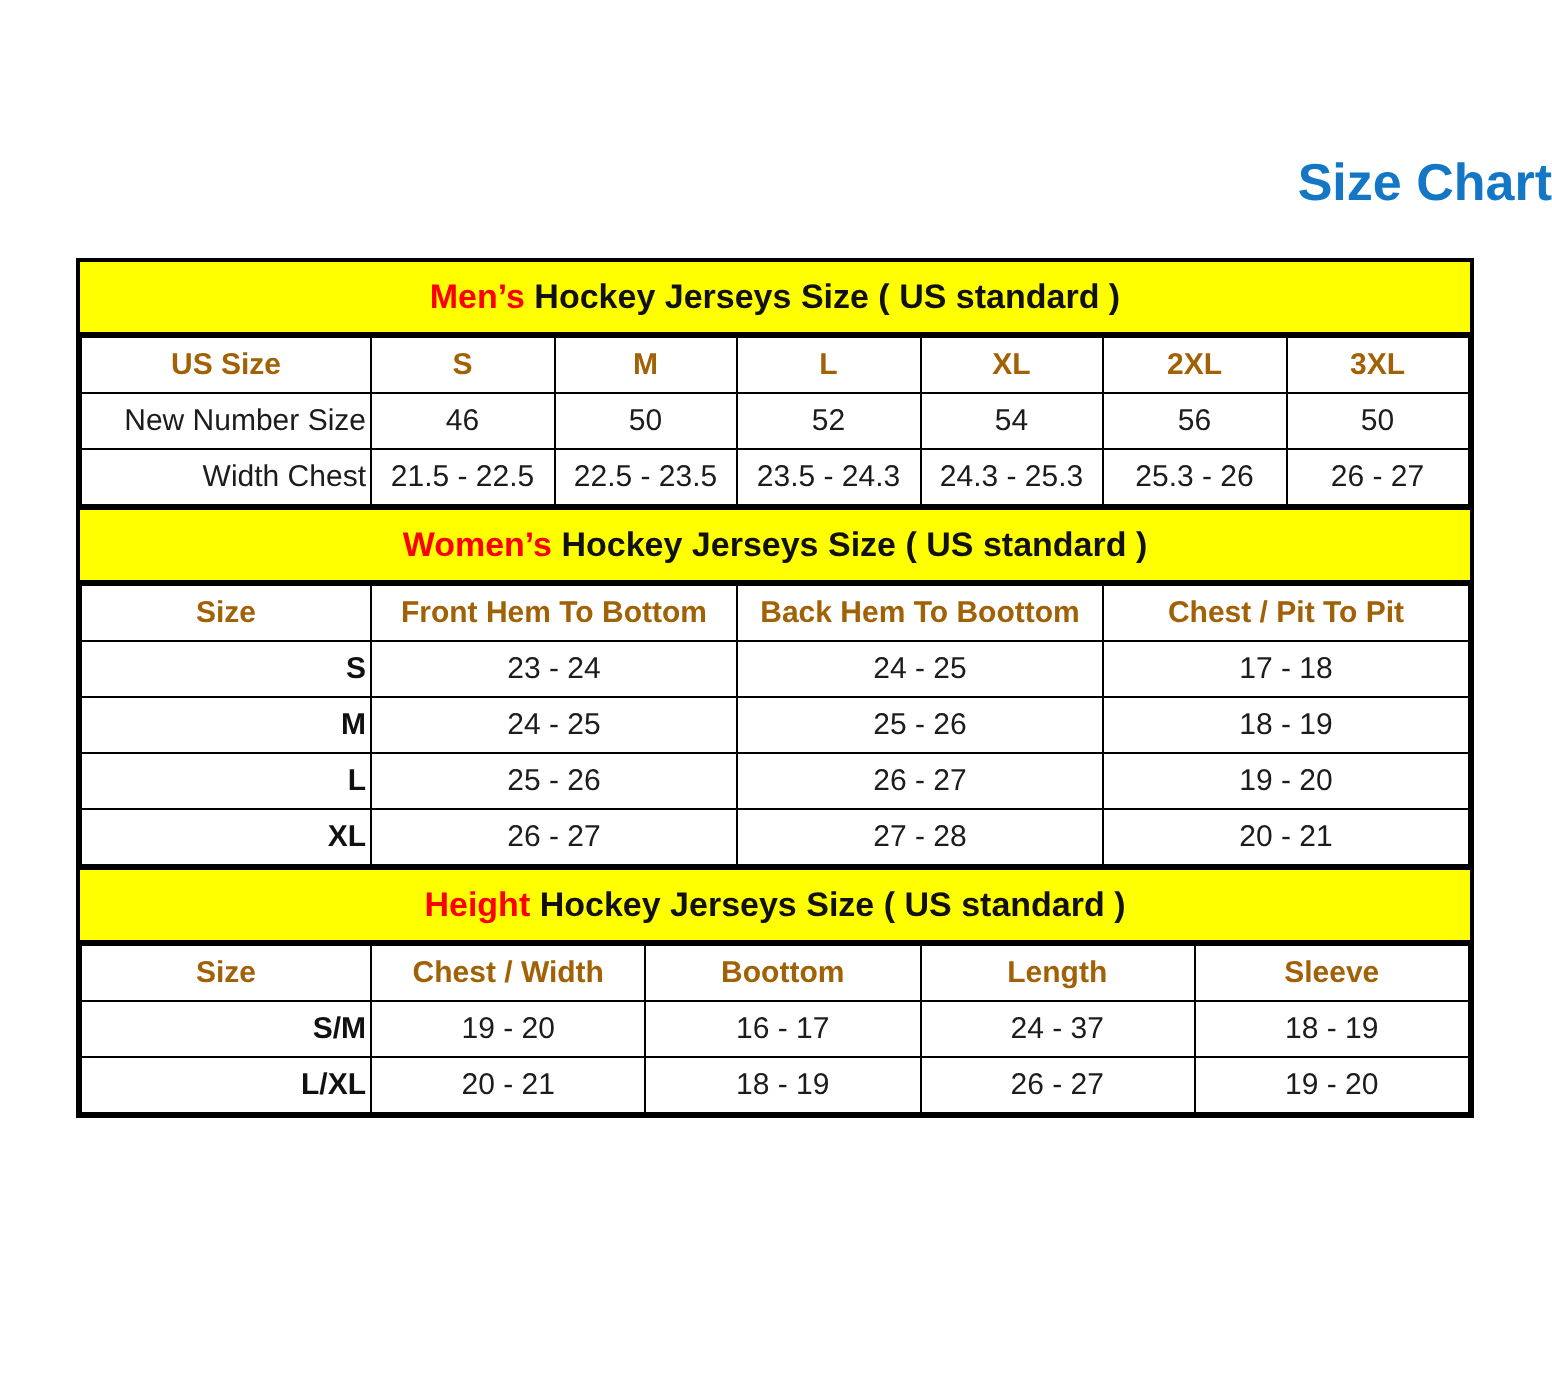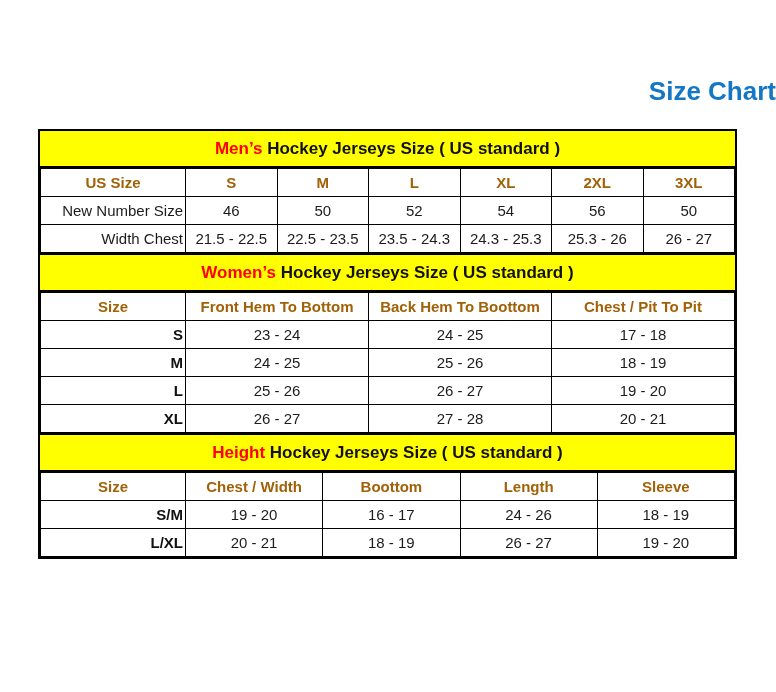--- a/index.html
+++ b/index.html
@@ -181,21 +181,21 @@
         <th>Boottom</th>
         <th>Length</th>
         <th>Sleeve</th>
       </tr>
     </thead>
     <tbody>
       <tr>
         <td class="rowlabel b">S/M</td>
         <td>19 - 20</td>
         <td>16 - 17</td>
-        <td>24 - 26</td>
+        <td>24 - 37</td>
         <td>18 - 19</td>
       </tr>
       <tr>
         <td class="rowlabel b">L/XL</td>
         <td>20 - 21</td>
         <td>18 - 19</td>
         <td>26 - 27</td>
         <td>19 - 20</td>
       </tr>
     </tbody>

